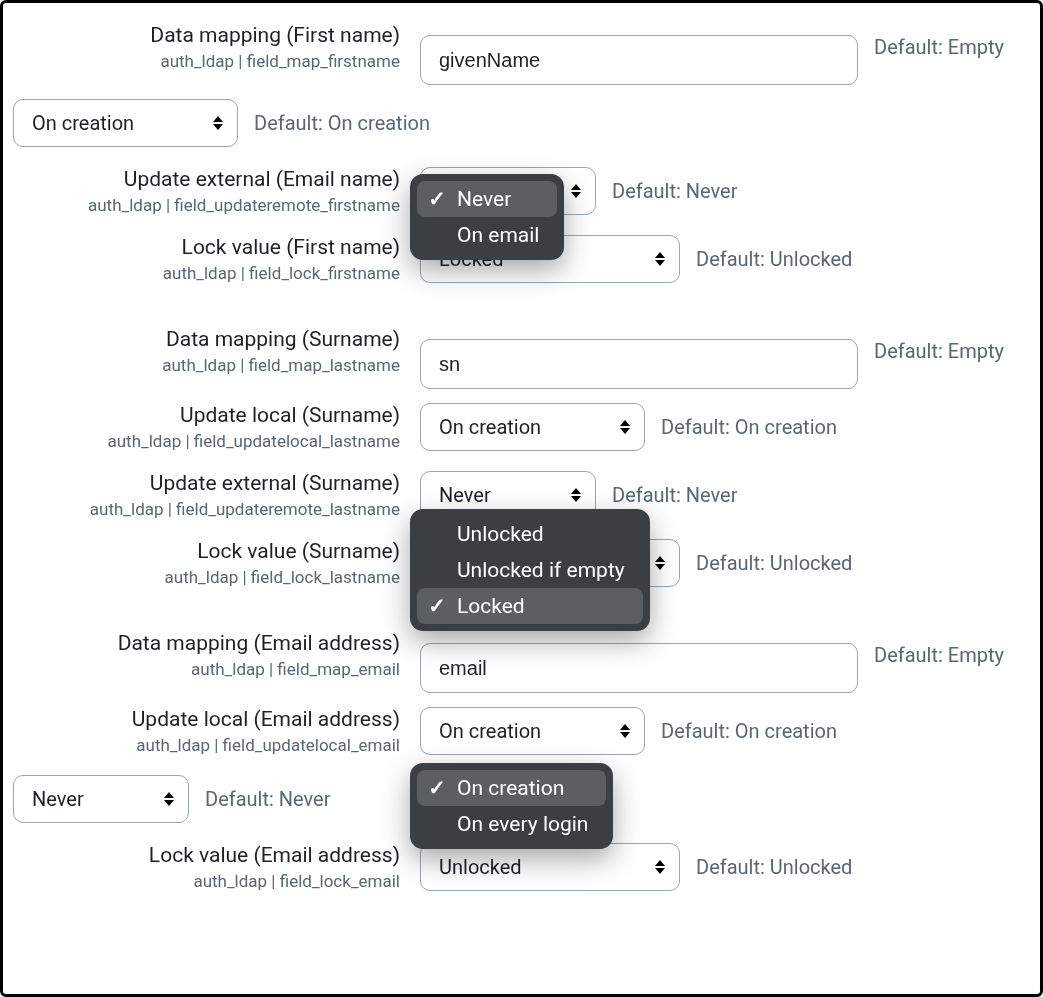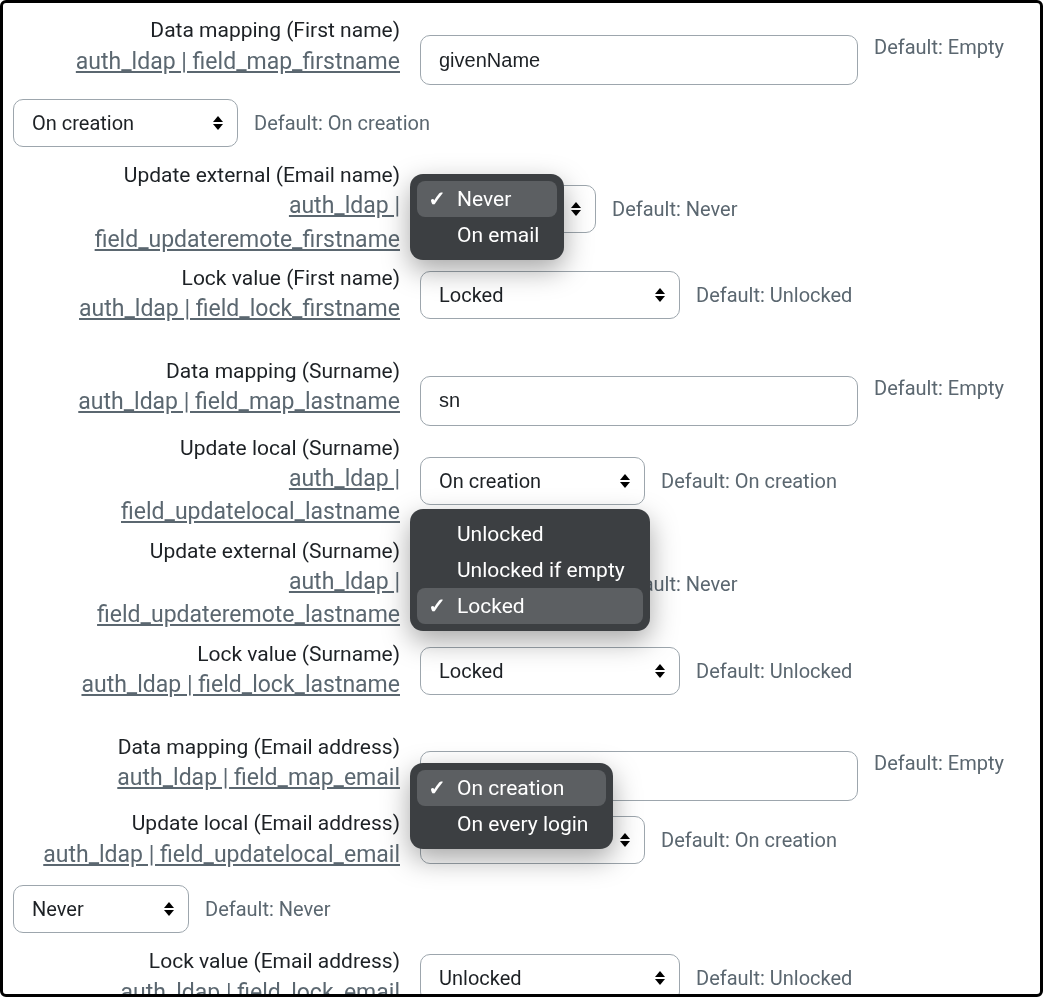--- a/index.html
+++ b/index.html
@@ -37,24 +37,23 @@
     text-align: right;
     padding-right: 20px;
     flex-shrink: 0;
   }
   .labelcol .title {
     font-size: 21px;
     color: var(--text-dark);
     line-height: 1.35;
   }
   .labelcol .sub {
-    font-size: 23px;
+    font-size: 17px;
     color: var(--text-muted);
     line-height: 1.45;
-    text-decoration: underline;
   }
   .ctrlcol {
     display: flex;
     align-items: center;
     gap: 16px;
     flex: 1;
     min-height: 60px;
   }
   .text-input {
     border: 1px solid var(--border);

